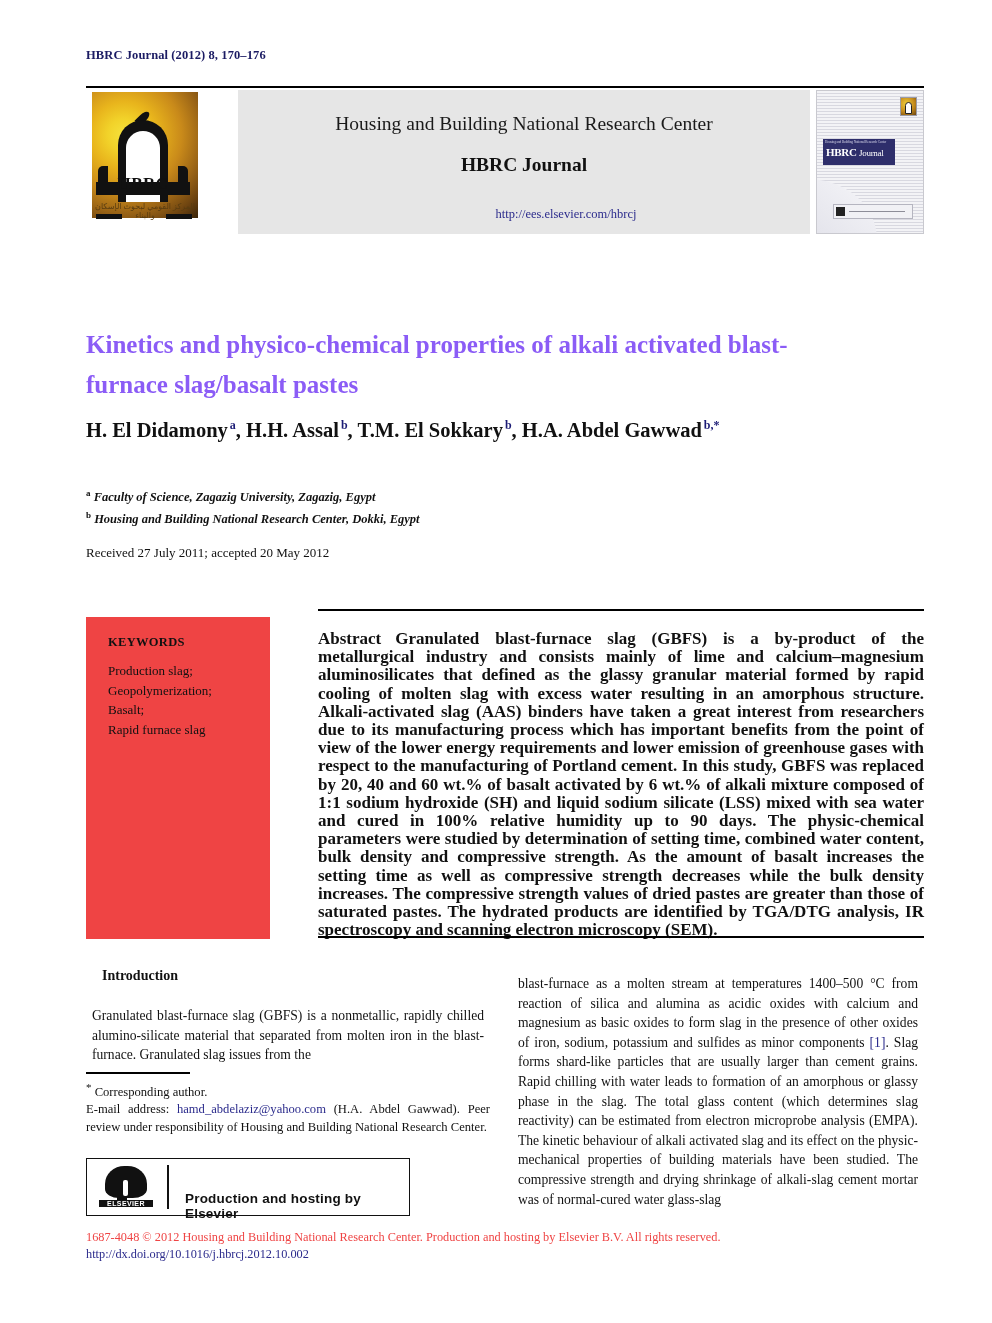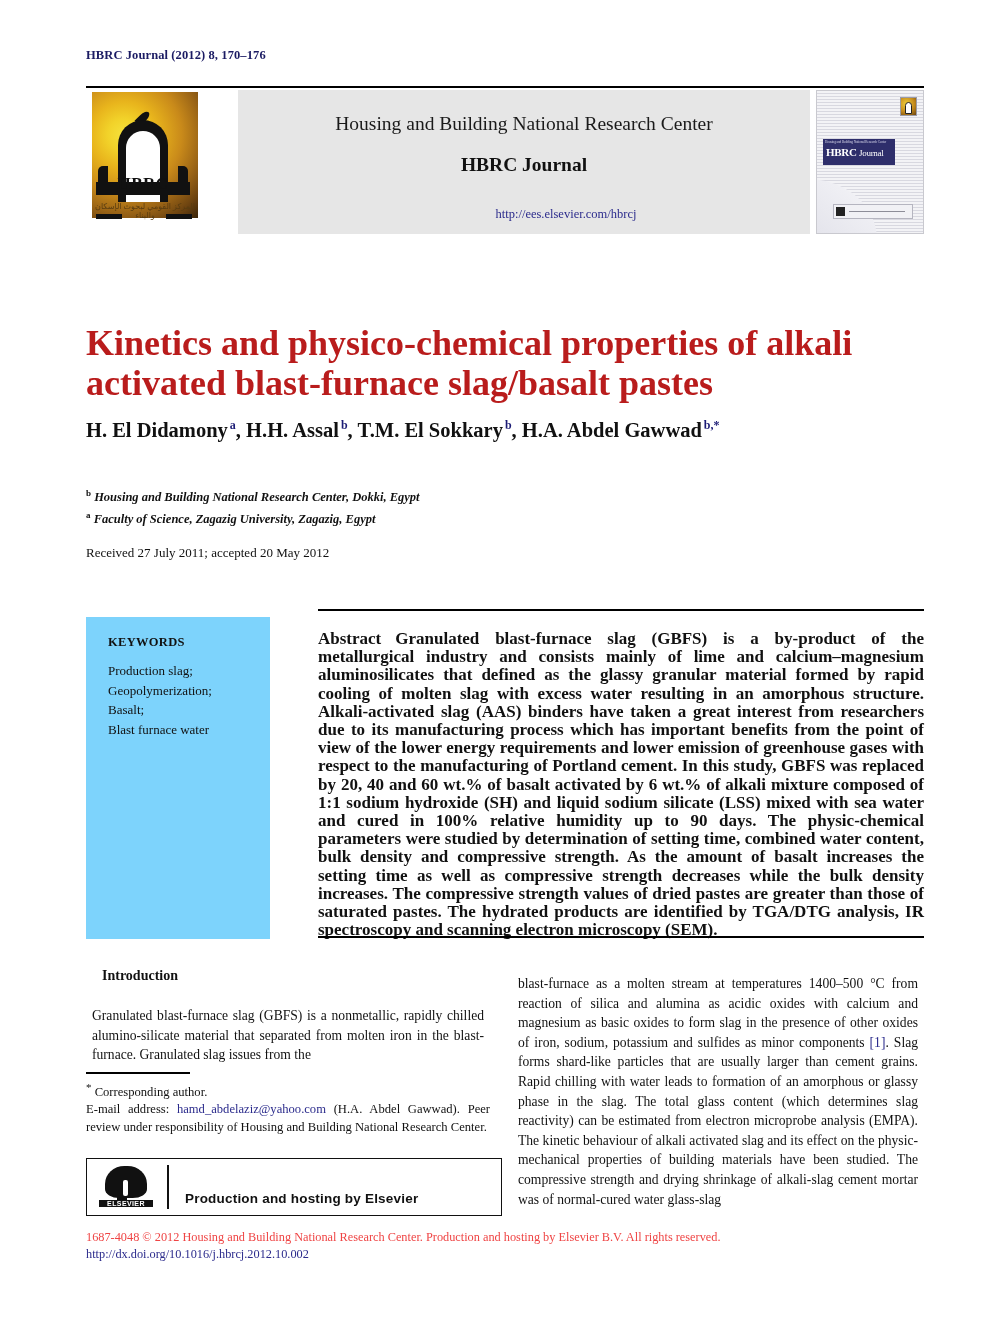--- a/index.html
+++ b/index.html
@@ -273,26 +273,26 @@
     position: absolute;
     left: 15px; top: 6px;
     width: 56px; height: 1px;
     background: #8d8d98;
   }
 
   
   .article-title {
     position: absolute;
     left: 86px;
-    top: 299px;
+    top: 308px;
     width: 780px;
-    font-size: 36px;
+    font-size: 25px;
     font-weight: bold;
     line-height: 40px;
-    color: #b91c1c;
+    color: #8b5cf6;
   }
   .authors {
     position: absolute;
     left: 86px;
     top: 418px;
     width: 820px;
     font-size: 20.5px;
     font-weight: bold;
     color: #111;
   }
@@ -343,21 +343,21 @@
     width: 606px;
     height: 2px;
     background: #000;
   }
   .keywords-box {
     position: absolute;
     left: 86px;
     top: 617px;
     width: 184px;
     height: 322px;
-    background: #7dd3fc;
+    background: #ef4444;
   }
   .kw-title {
     position: absolute;
     left: 22px;
     top: 18px;
     font-size: 12.5px;
     font-weight: bold;
     letter-spacing: 0.3px;
     color: #111;
   }
@@ -449,21 +449,21 @@
   .footnote-text a, .mail-link {
     color: #2b2b8c;
     text-decoration: none;
   }
 
   
   .prod-box {
     position: absolute;
     left: 86px;
     top: 1158px;
-    width: 416px;
+    width: 324px;
     height: 58px;
     border: 1.5px solid #111;
     box-sizing: border-box;
     background: #fff;
   }
   .prod-logo {
     position: absolute;
     left: 10px;
     top: 5px;
     width: 58px;
@@ -596,35 +596,35 @@
   <h1 class="article-title">Kinetics and physico-chemical properties of alkali activated blast-furnace slag/basalt pastes</h1>
 
   <div class="authors">
     <span>H. El Didamony</span><sup>a</sup>,
     <span>H.H. Assal</span><sup>b</sup>,
     <span>T.M. El Sokkary</span><sup>b</sup>,
     <span>H.A. Abdel Gawwad</span><sup>b,*</sup>
   </div>
 
   <div class="affils">
+    <div><sup>a</sup> <span>Faculty of Science, Zagazig University, Zagazig, Egypt</span></div>
     <div><sup>b</sup> <span>Housing and Building National Research Center, Dokki, Egypt</span></div>
-    <div><sup>a</sup> <span>Faculty of Science, Zagazig University, Zagazig, Egypt</span></div>
   </div>
 
   <div class="received">Received 27 July 2011; accepted 20 May 2012</div>
 
   <div class="abs-rule-top"></div>
 
   <div class="keywords-box">
     <div class="kw-title">KEYWORDS</div>
     <div class="kw-list">
       <div>Production slag;</div>
       <div>Geopolymerization;</div>
       <div>Basalt;</div>
-      <div>Blast furnace water</div>
+      <div>Rapid furnace slag</div>
     </div>
   </div>
 
   <div class="abstract">
     <span class="lead">Abstract</span><span>Granulated blast-furnace slag (GBFS) is a by-product of the metallurgical industry and consists mainly of lime and calcium–magnesium aluminosilicates that defined as the glassy granular material formed by rapid cooling of molten slag with excess water resulting in an amorphous structure. Alkali-activated slag (AAS) binders have taken a great interest from researchers due to its manufacturing process which has important benefits from the point of view of the lower energy requirements and lower emission of greenhouse gases with respect to the manufacturing of Portland cement. In this study, GBFS was replaced by 20, 40 and 60 wt.% of basalt activated by 6 wt.% of alkali mixture composed of 1:1 sodium hydroxide (SH) and liquid sodium silicate (LSS) mixed with sea water and cured in 100% relative humidity up to 90 days. The physic-chemical parameters were studied by determination of setting time, combined water content, bulk density and compressive strength. As the amount of basalt increases the setting time as well as compressive strength decreases while the bulk density increases. The compressive strength values of dried pastes are greater than those of saturated pastes. The hydrated products are identified by TGA/DTG analysis, IR spectroscopy and scanning electron microscopy (SEM).</span>
   </div>
 
 
   <div class="abs-rule-bottom"></div>
 

